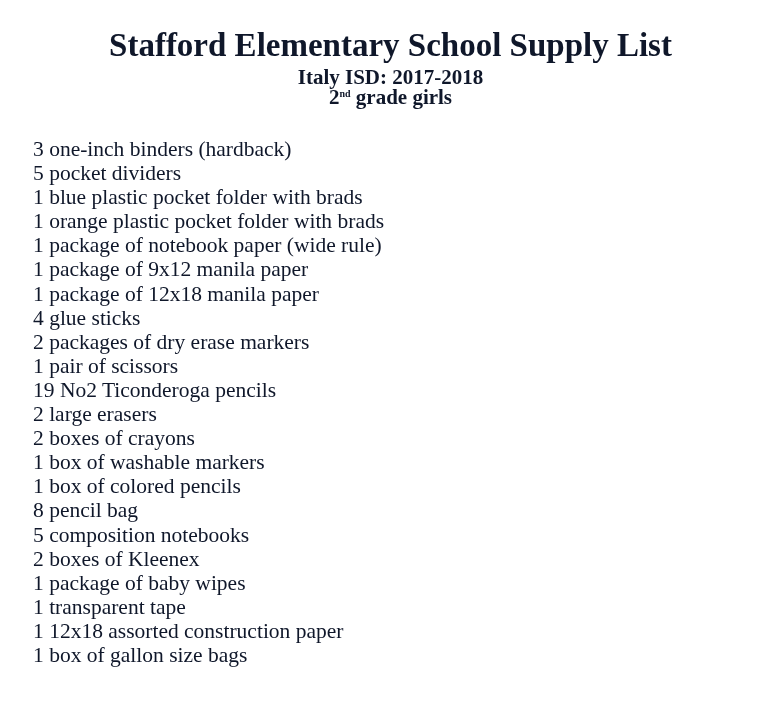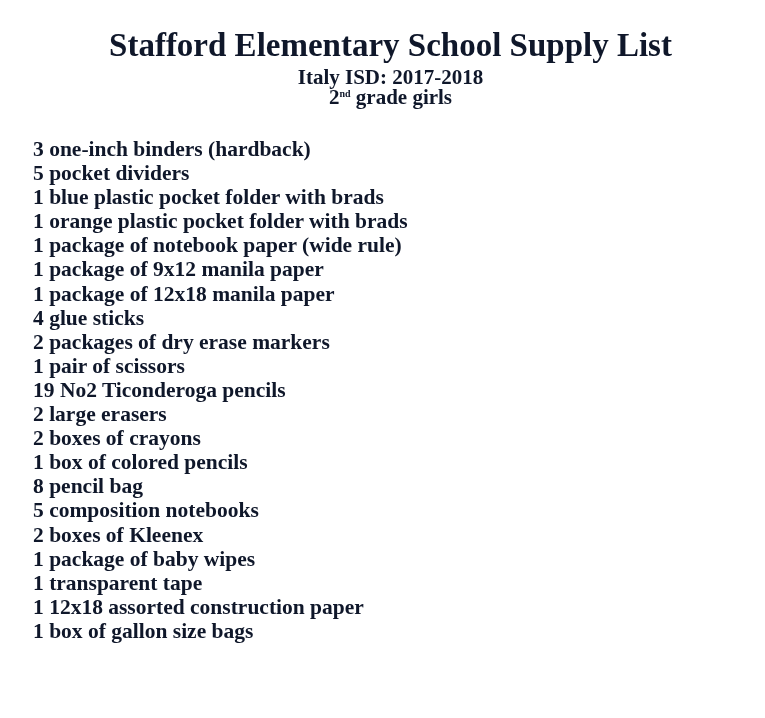--- a/index.html
+++ b/index.html
@@ -64,21 +64,20 @@
     position: absolute;
     left: 33px;
     top: 137px;
     right: 10px;
     font-size: 21.5px;
     line-height: 24.1px;
     font-weight: normal;
   }
   .item {
     white-space: nowrap;
-    font-weight: bold;
   }
 </style>
 </head>
 <body>
 
 <div class="page">
 
   <header class="doc-header">
     <h1 class="title">Stafford Elementary School Supply List</h1>
     <div class="subtitle">Italy ISD: 2017-2018</div>
@@ -93,20 +92,21 @@
       <div class="item">1 orange plastic pocket folder with brads</div>
       <div class="item">1 package of notebook paper (wide rule)</div>
       <div class="item">1 package of 9x12 manila paper</div>
       <div class="item">1 package of 12x18 manila paper</div>
       <div class="item">4 glue sticks</div>
       <div class="item">2 packages of dry erase markers</div>
       <div class="item">1 pair of scissors</div>
       <div class="item">19 No2 Ticonderoga pencils</div>
       <div class="item">2 large erasers</div>
       <div class="item">2 boxes of crayons</div>
+      <div class="item">1 box of washable markers</div>
       <div class="item">1 box of colored pencils</div>
       <div class="item">8 pencil bag</div>
       <div class="item">5 composition notebooks</div>
       <div class="item">2 boxes of Kleenex</div>
       <div class="item">1 package of baby wipes</div>
       <div class="item">1 transparent tape</div>
       <div class="item">1 12x18 assorted construction paper</div>
       <div class="item">1 box of gallon size bags</div>
     </main>
 

